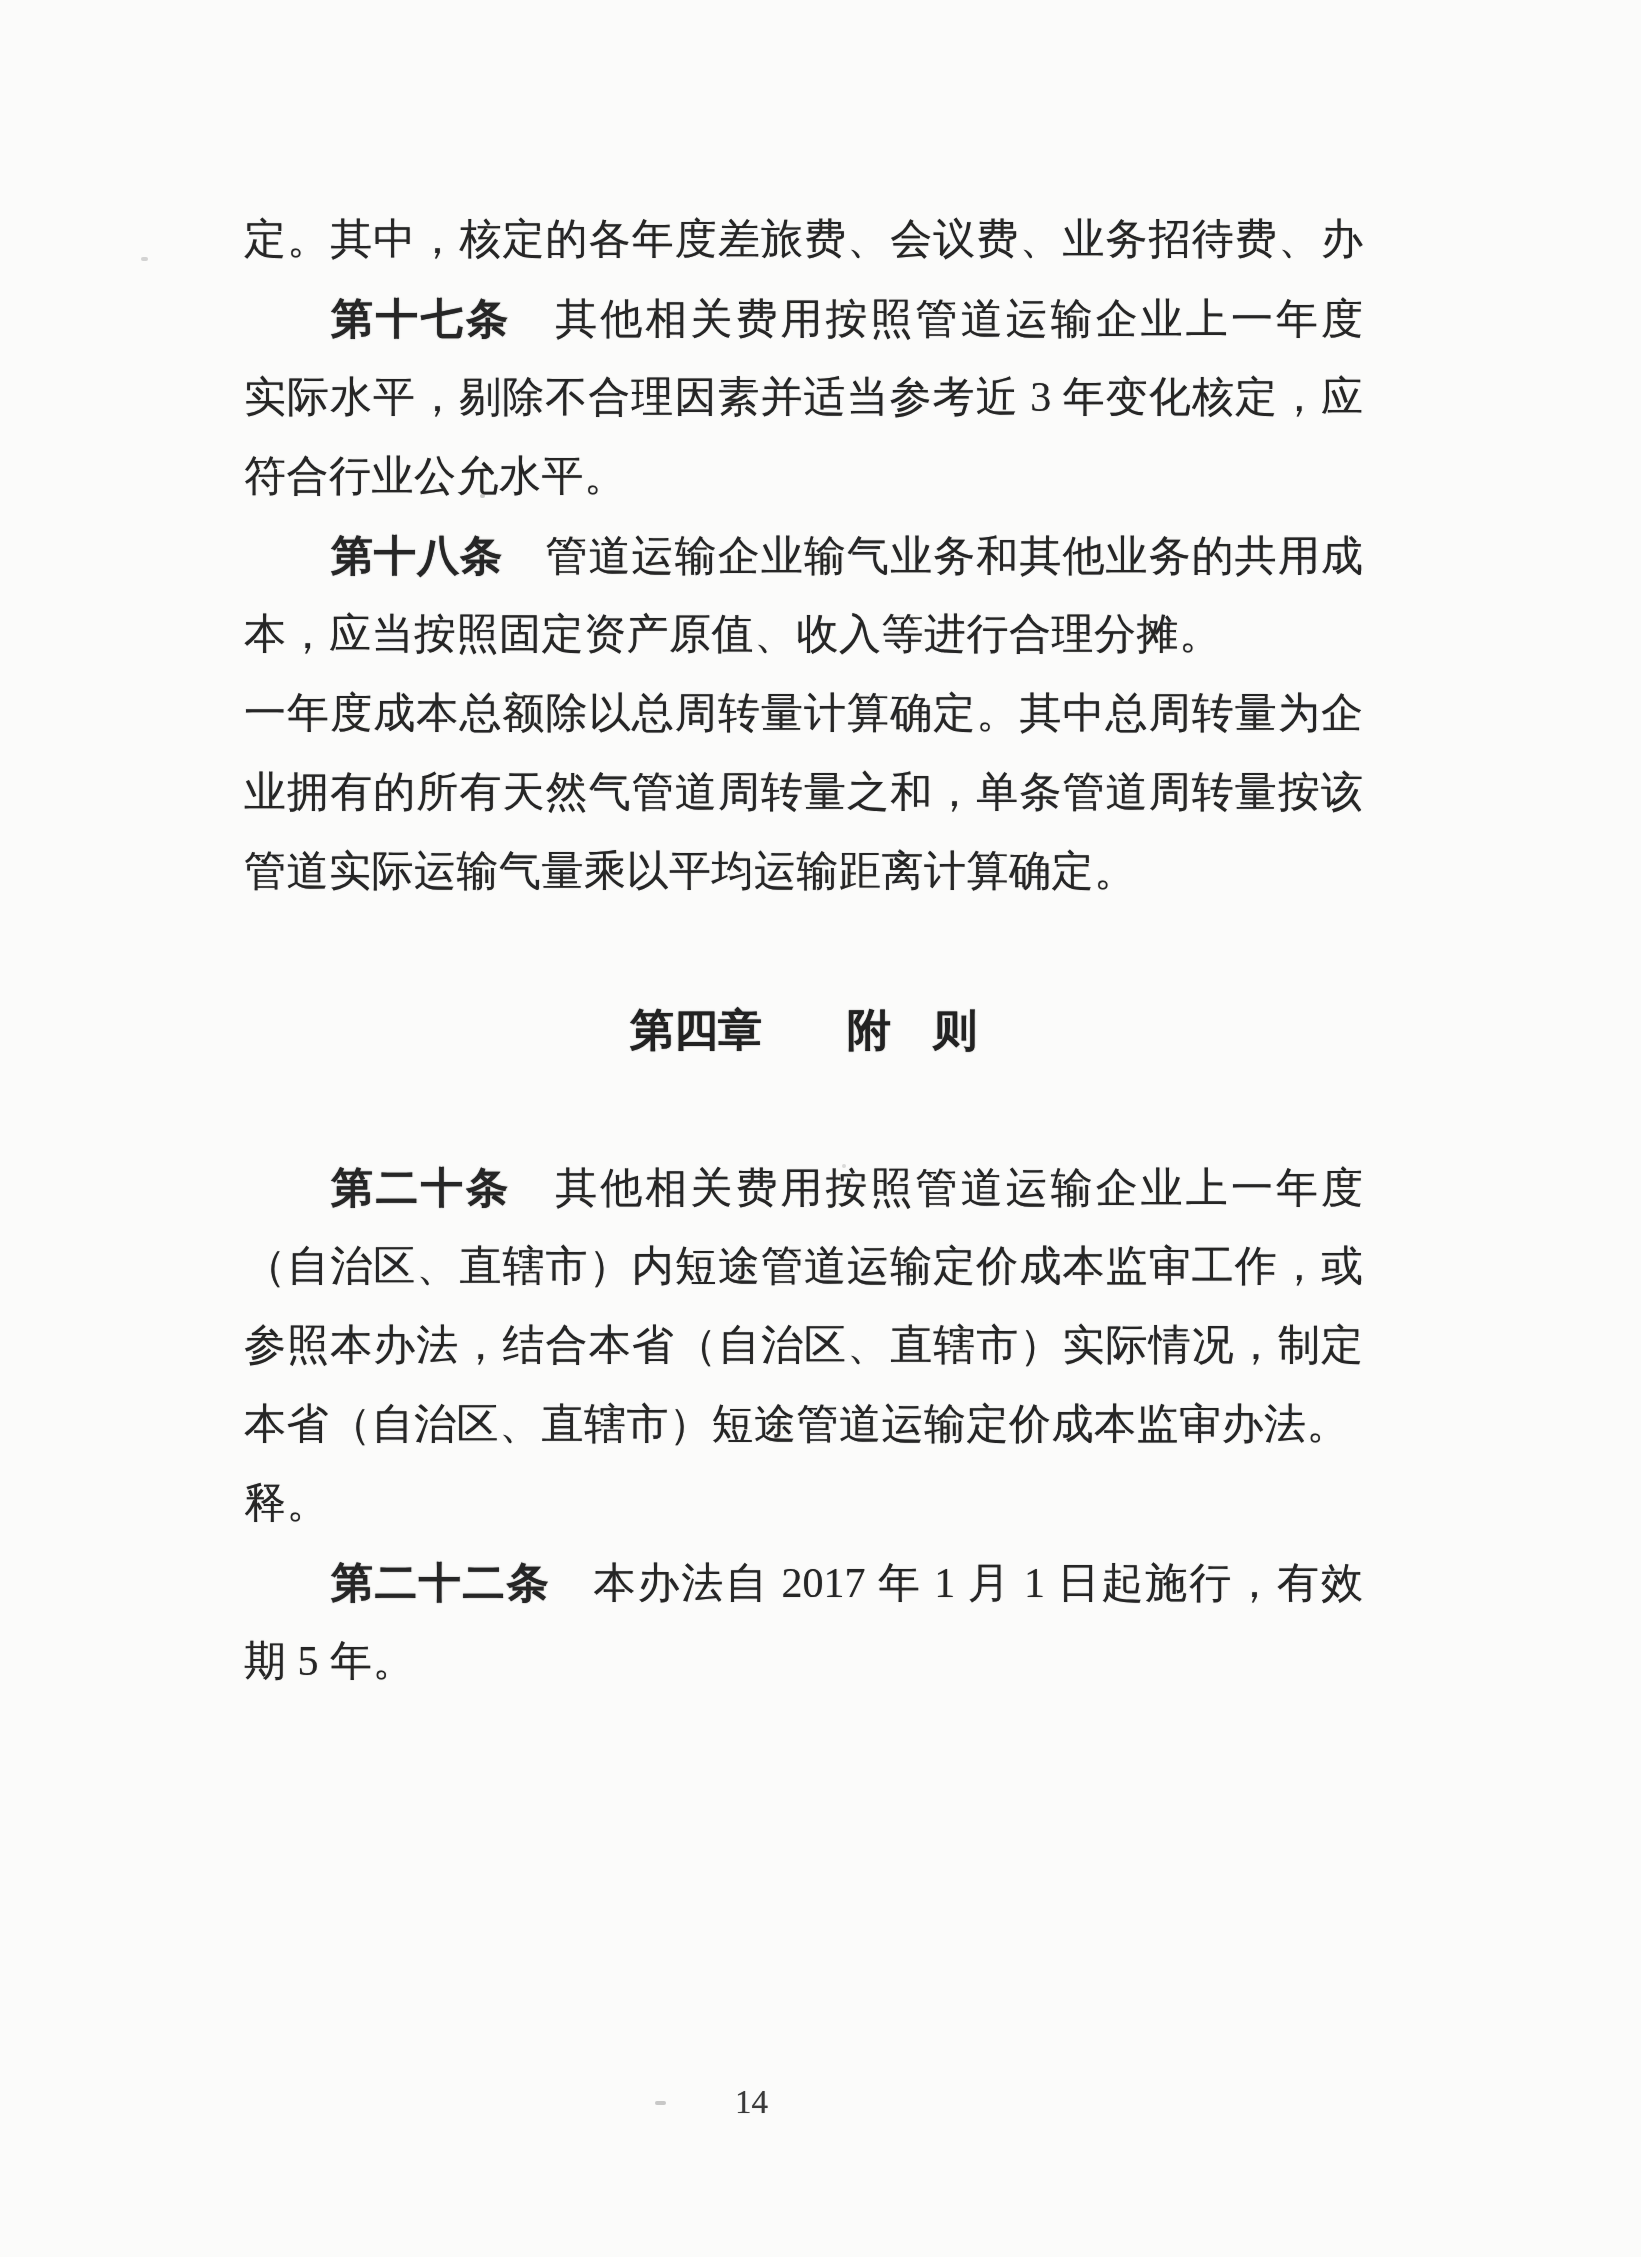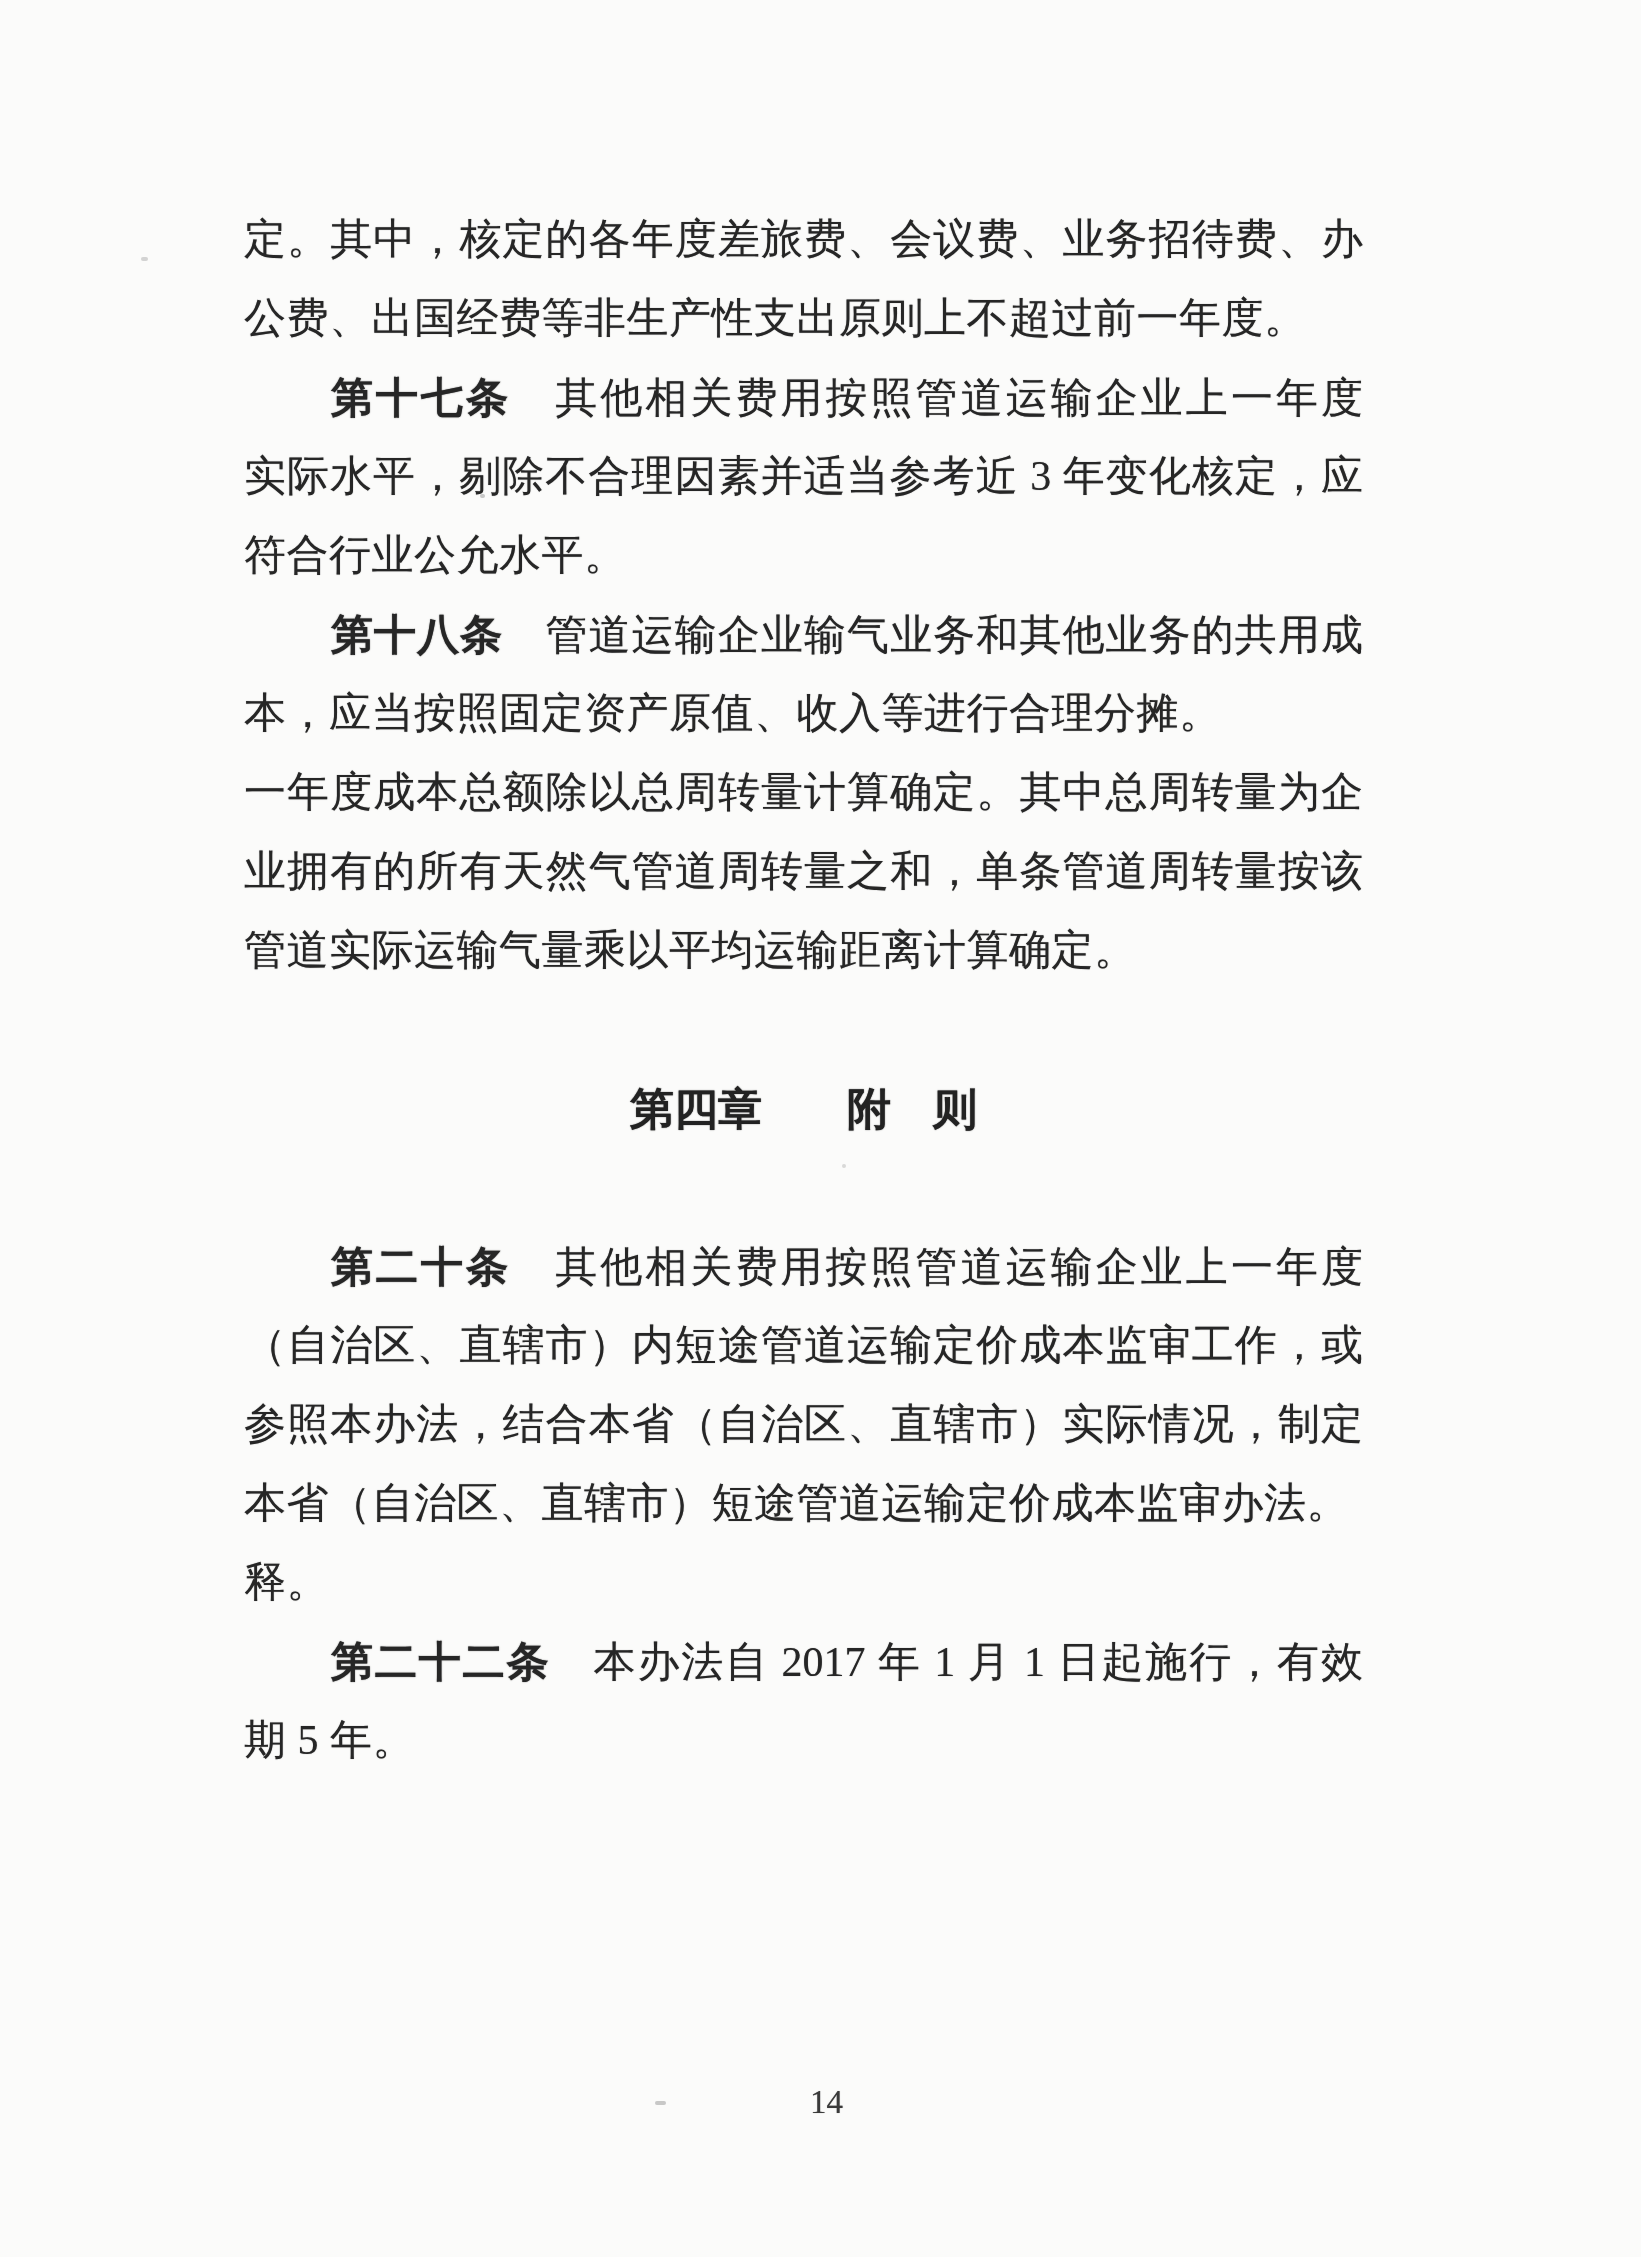--- a/index.html
+++ b/index.html
@@ -64,21 +64,21 @@
     font-size: 44px;
     font-weight: 700;
     color: #222;
     font-family: "Liberation Sans", sans-serif;
     text-shadow: 0 0 1.2px rgba(20,20,20,0.8);
   }
   .ch-title-1 { margin-left: 85px; }
   .ch-title-2 { margin-left: 42px; }
   .page-number {
     position: absolute;
-    left: 783px;
+    left: 708px;
     top: 2084px;
     width: 87px;
     text-align: center;
     font-size: 33px;
     color: #3a3a3a;
     font-family: "Liberation Serif", serif;
     text-shadow: 0 0 0.8px rgba(40,40,40,0.6);
   }
   .speck {
     position: absolute;
@@ -93,21 +93,20 @@
 </style>
 </head>
 <body>
 
 <div class="page">
 
   <div class="text-block">
 
     <div class="line fill"><span>定。其中，核定的各年度差旅费、会议费、业务招待费、办</span></div>
 
-    <div class="line"><span>公费、出国经费等非生产性支出原则上不超过前一年度。</span></div>
 
     <div class="line fill indent"><span class="lead">第十七条</span><span class="gap"></span><span>其他相关费用按照管道运输企业上一年度</span></div>
 
     <div class="line fill"><span>实际水平，剔除不合理因素并适当参考近 3 年变化核定，应</span></div>
 
     <div class="line"><span>符合行业公允水平。</span></div>
 
     <div class="line fill indent"><span class="lead">第十八条</span><span class="gap"></span><span>管道运输企业输气业务和其他业务的共用成</span></div>
 
     <div class="line"><span>本，应当按照固定资产原值、收入等进行合理分摊。</span></div>

